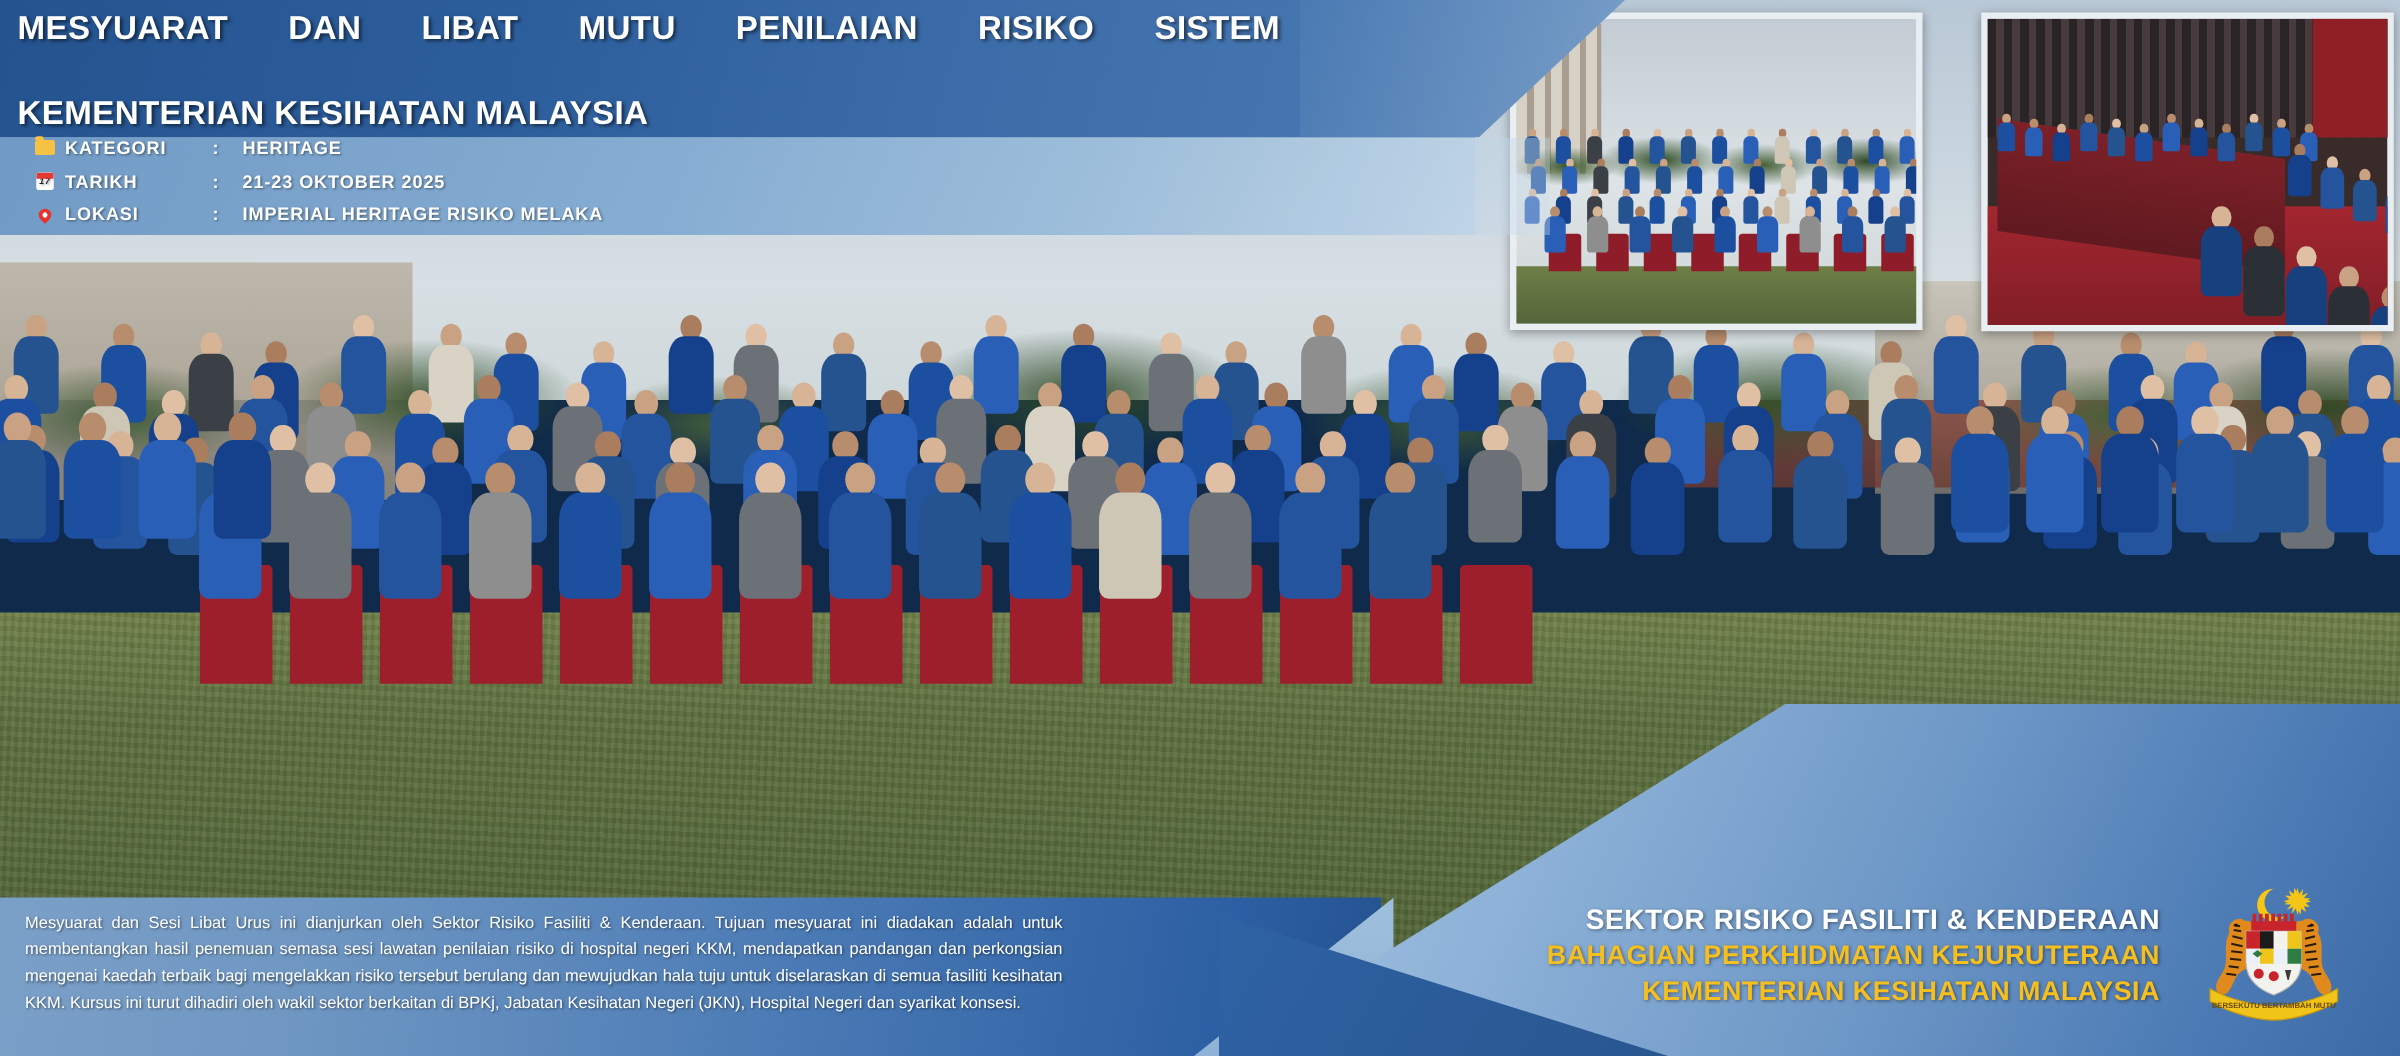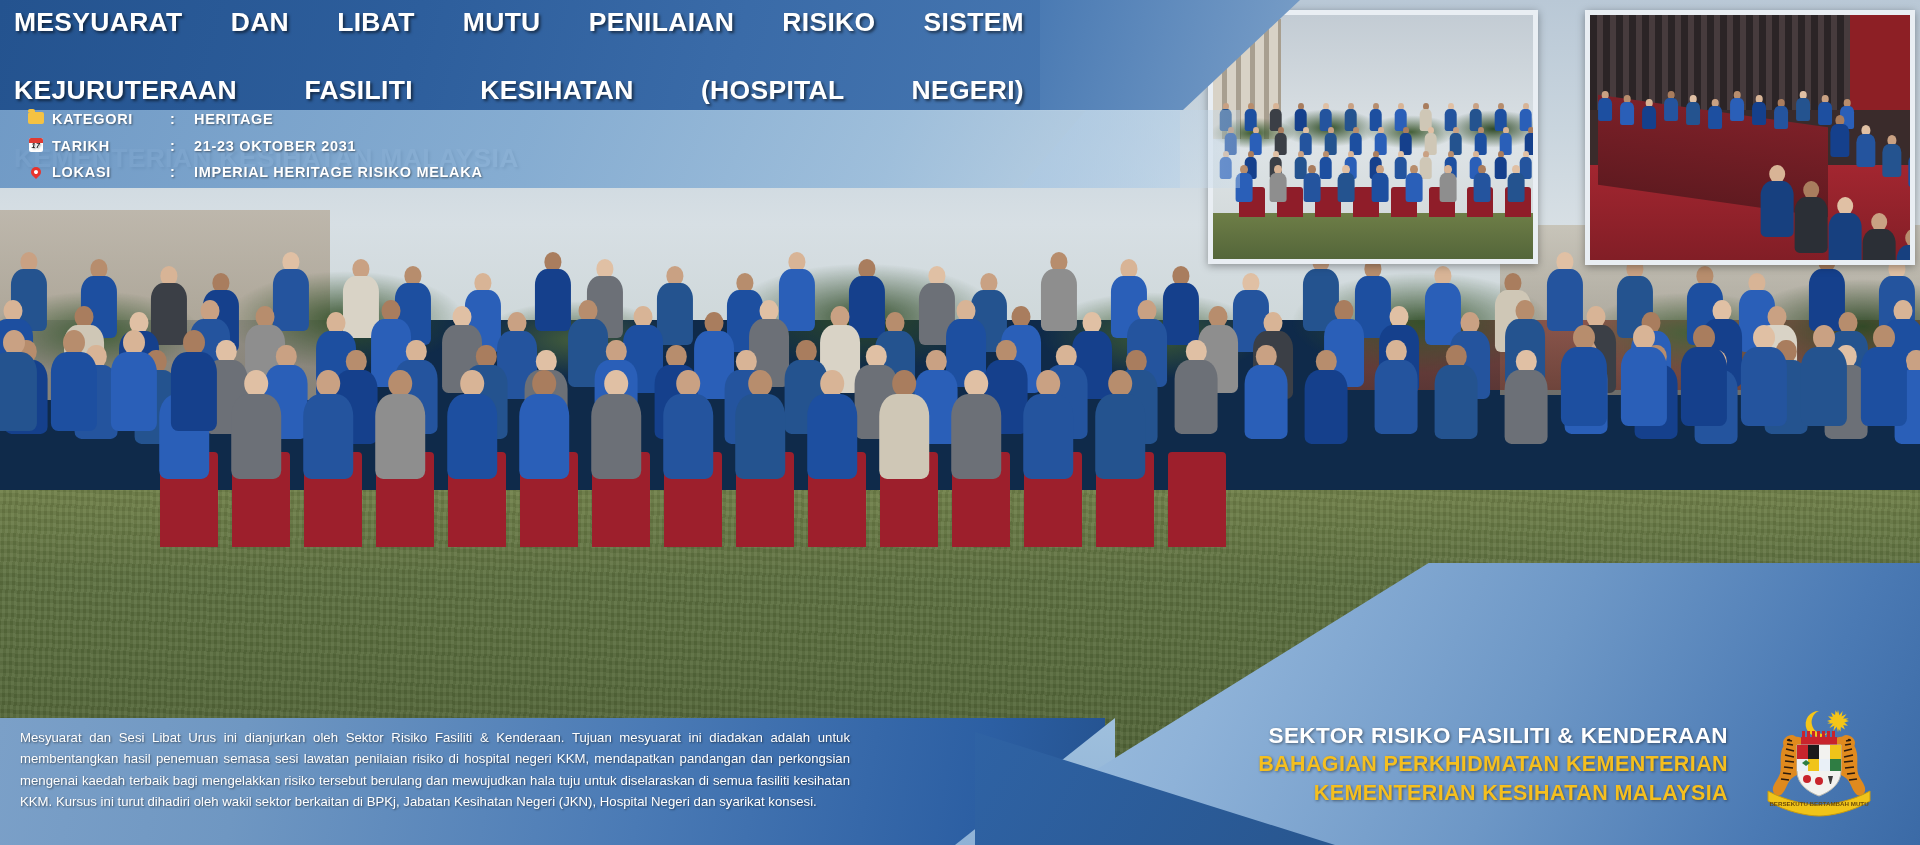--- a/index.html
+++ b/index.html
@@ -998,59 +998,58 @@
           <div class="person" style="left: 318px; top: 130px; width: 20.24px; height: 44.16px;">
             <div class="body" style="width: 19.32px; height: 33.12px; top: 9.2px; background: rgb(29, 79, 160);"></div>
           </div>
         </div>
     </div>
   </div>
 
   <div class="header-band">
     <div class="title">
       <span class="tl">MESYUARAT DAN LIBAT MUTU PENILAIAN RISIKO SISTEM</span>
-      <span class="tl">KEJURUTERAAN FASILITI KESIHATAN (HOSPITAL NEGERI)</span>
       <span class="tl last">KEMENTERIAN KESIHATAN MALAYSIA</span>
     </div>
   </div>
 
   <div class="meta-band"></div>
 
   <div class="meta-row r1">
     <span class="mi"><i class="folder-icon"></i></span>
     <span class="mlabel">KATEGORI</span>
     <span class="mcolon">:</span>
     <span class="mvalue">HERITAGE</span>
   </div>
 
   <div class="meta-row r2">
     <span class="mi"><i class="cal-icon" id="cal-day">17</i></span>
     <span class="mlabel">TARIKH</span>
     <span class="mcolon">:</span>
-    <span class="mvalue">21-23 OKTOBER 2031</span>
+    <span class="mvalue">21-23 OKTOBER 2025</span>
   </div>
 
   <div class="meta-row r3">
     <span class="mi"><i class="pin-icon"></i></span>
     <span class="mlabel">LOKASI</span>
     <span class="mcolon">:</span>
     <span class="mvalue">IMPERIAL HERITAGE RISIKO MELAKA</span>
   </div>
 
   <div class="desc-panel">
     <div class="desc-text">Mesyuarat dan Sesi Libat Urus ini dianjurkan oleh Sektor Risiko Fasiliti &amp; Kenderaan. Tujuan mesyuarat ini diadakan adalah untuk membentangkan hasil penemuan semasa sesi lawatan penilaian risiko di hospital negeri KKM, mendapatkan pandangan dan perkongsian mengenai kaedah terbaik bagi mengelakkan risiko tersebut berulang dan mewujudkan hala tuju untuk diselaraskan di semua fasiliti kesihatan KKM. Kursus ini turut dihadiri oleh wakil sektor berkaitan di BPKj, Jabatan Kesihatan Negeri (JKN), Hospital Negeri dan syarikat konsesi.</div>
   </div>
 
   <div class="brand-panel">
     <div class="brand-wedge"></div>
     <div class="brand-wedge-dark"></div>
 
     <div class="brand-text">
       <div class="brand-l1">SEKTOR RISIKO FASILITI &amp; KENDERAAN</div>
-      <div class="brand-l2">BAHAGIAN PERKHIDMATAN KEMENTERIAN</div>
+      <div class="brand-l2">BAHAGIAN PERKHIDMATAN KEJURUTERAAN</div>
       <div class="brand-l3">KEMENTERIAN KESIHATAN MALAYSIA</div>
     </div>
 
     <svg class="jata" viewBox="0 0 126 118">
 
       <path d="M63 6 a13 13 0 1 0 9 22 a10.5 10.5 0 1 1 -9 -22 z" fill="#f5c518"></path>
       <g fill="#f5c518" transform="translate(82,16)">
         <circle cx="0" cy="0" r="5.2"></circle>
         <g id="star-rays"></g>
         <polygon points="0,-11 2,-3 11,0 2,3 0,11 -2,3 -11,0 -2,-3"></polygon>

